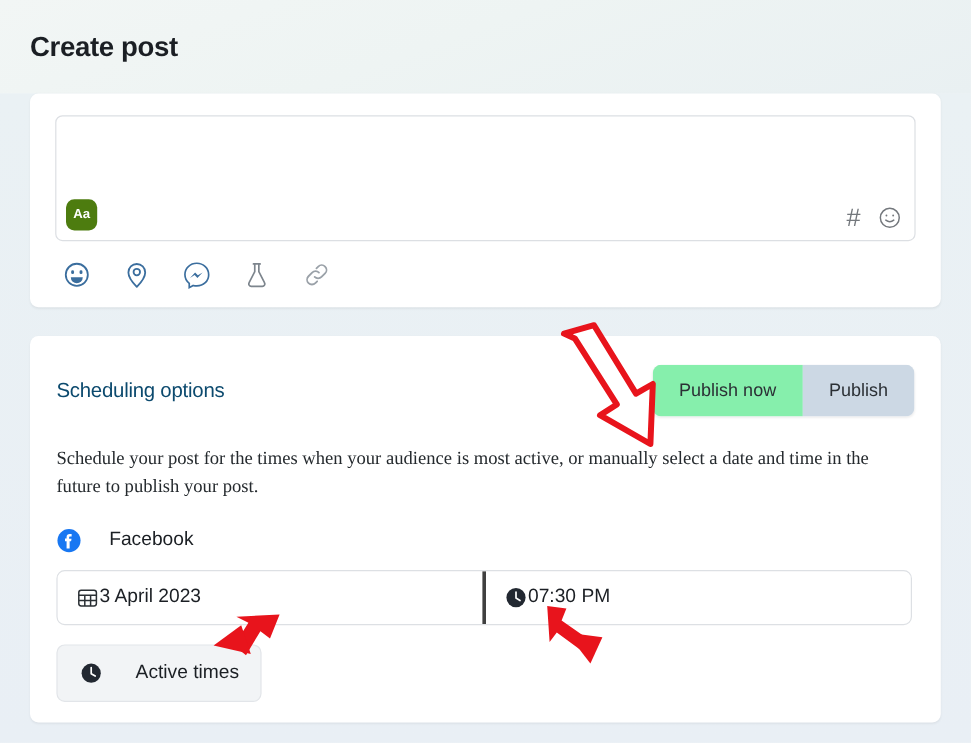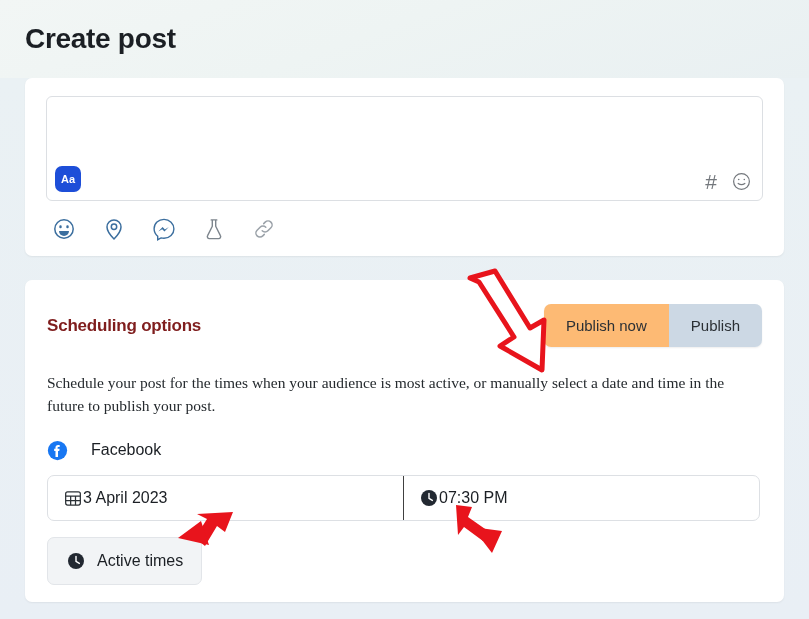--- a/index.html
+++ b/index.html
@@ -15,21 +15,21 @@
 
   
   .header {
     height: 78px;
     background: linear-gradient(160deg, #f2f6f5 0%, #eef4f3 45%, #e9f0f2 100%);
     display: flex;
     align-items: center;
     padding-left: 25px;
   }
   .header-title {
-    font-size: 28px;
+    font-size: 23px;
     font-weight: bold;
     color: #1b1f24;
     letter-spacing: -0.3px;
   }
 
   
   .page {
     position: relative;
     padding: 0 25px;
     background: linear-gradient(180deg, #eaf1f4 0%, #e9eff5 100%);
@@ -53,21 +53,21 @@
     background: #fff;
   }
 
   .aa-button {
     position: absolute;
     left: 8px;
     bottom: 8px;
     width: 26px;
     height: 26px;
     border-radius: 7px;
-    background: #1d4ed8;
+    background: #4d7c0f;
     display: flex;
     align-items: center;
     justify-content: center;
     color: #ffffff;
     font-size: 11px;
     font-weight: bold;
   }
 
   .editor-right-icons {
     position: absolute;
@@ -99,37 +99,37 @@
     height: 322px;
   }
 
   .schedule-head {
     display: flex;
     align-items: center;
     justify-content: space-between;
   }
   .schedule-title {
     font-size: 17px;
-    font-weight: bold;
-    color: #7f1d1d;
+    font-weight: normal;
+    color: #0c4a6e;
     letter-spacing: -0.2px;
   }
 
   .tab-group {
     display: flex;
     border-radius: 7px;
     overflow: hidden;
     background: #f5f7f9;
     box-shadow: 0 1px 2px rgba(0,0,0,0.07);
   }
   .tab {
     padding: 13px 22px;
     font-size: 15px;
     color: #2b3035;
-    background: #fdba74;
+    background: #86efac;
     white-space: nowrap;
     cursor: pointer;
   }
   .tab.selected { background: #ccd8e4; }
 
   .schedule-desc {
     margin-top: 24px;
     font-size: 15.5px;
     line-height: 1.5;
     color: #252a2e;
@@ -158,28 +158,28 @@
   .dt-field {
     flex: 1;
     display: flex;
     align-items: center;
     gap: 0;
     padding: 12px 15px;
     font-size: 16px;
     color: #1b1f24;
     cursor: pointer;
   }
-  .dt-field + .dt-field { border-left: 1px solid #404040; }
+  .dt-field + .dt-field { border-left: 3px solid #404040; }
   .dt-icon { width: 20px; height: 20px; display: block; flex: none; }
 
   .active-times-btn {
     margin-top: 16px;
     display: inline-flex;
     align-items: center;
-    gap: 11px;
+    gap: 27px;
     background: #f2f4f6;
     border: 1px solid #e2e5e9;
     border-radius: 7px;
     padding: 13px 18px;
     font-size: 16px;
     color: #1b1f24;
     cursor: pointer;
   }
 
   

